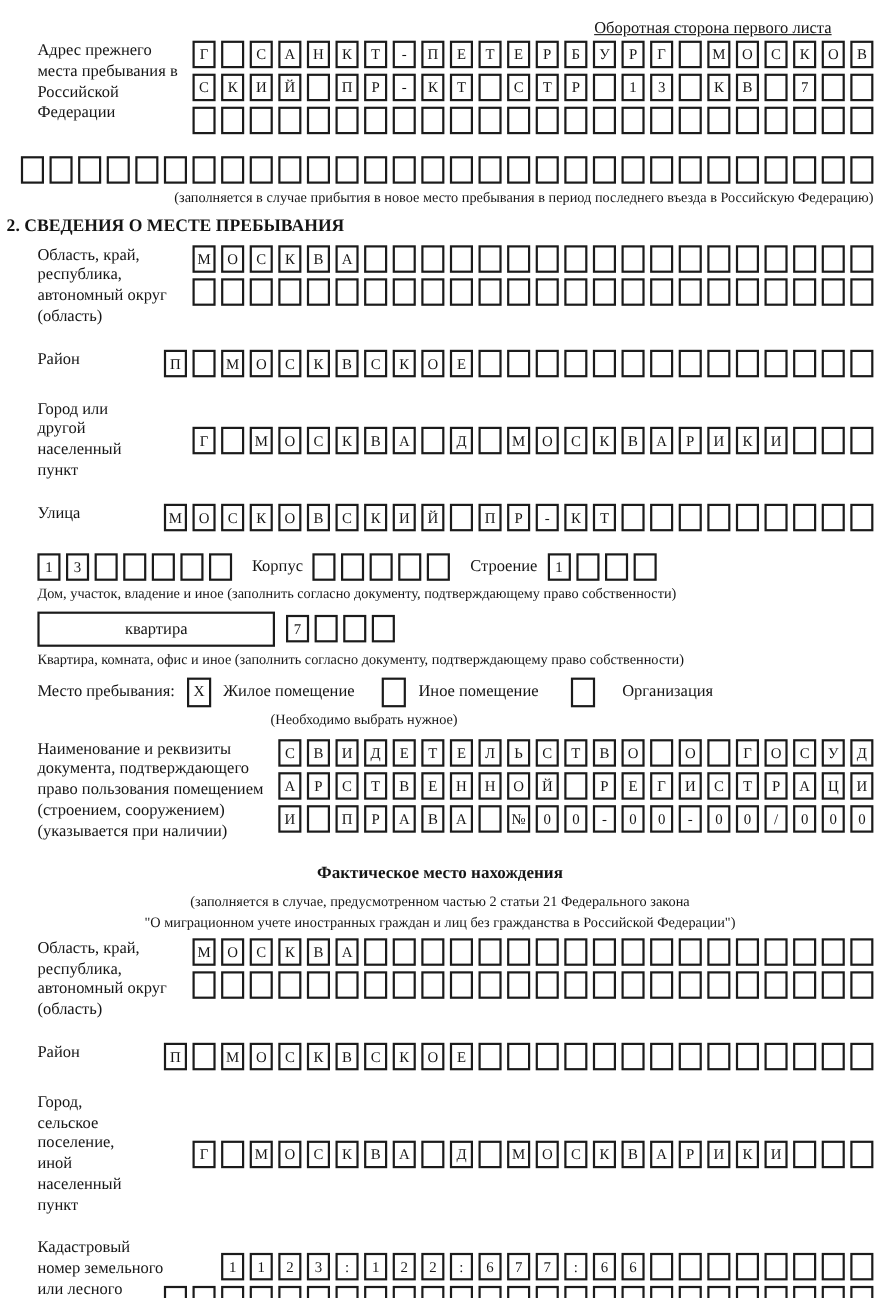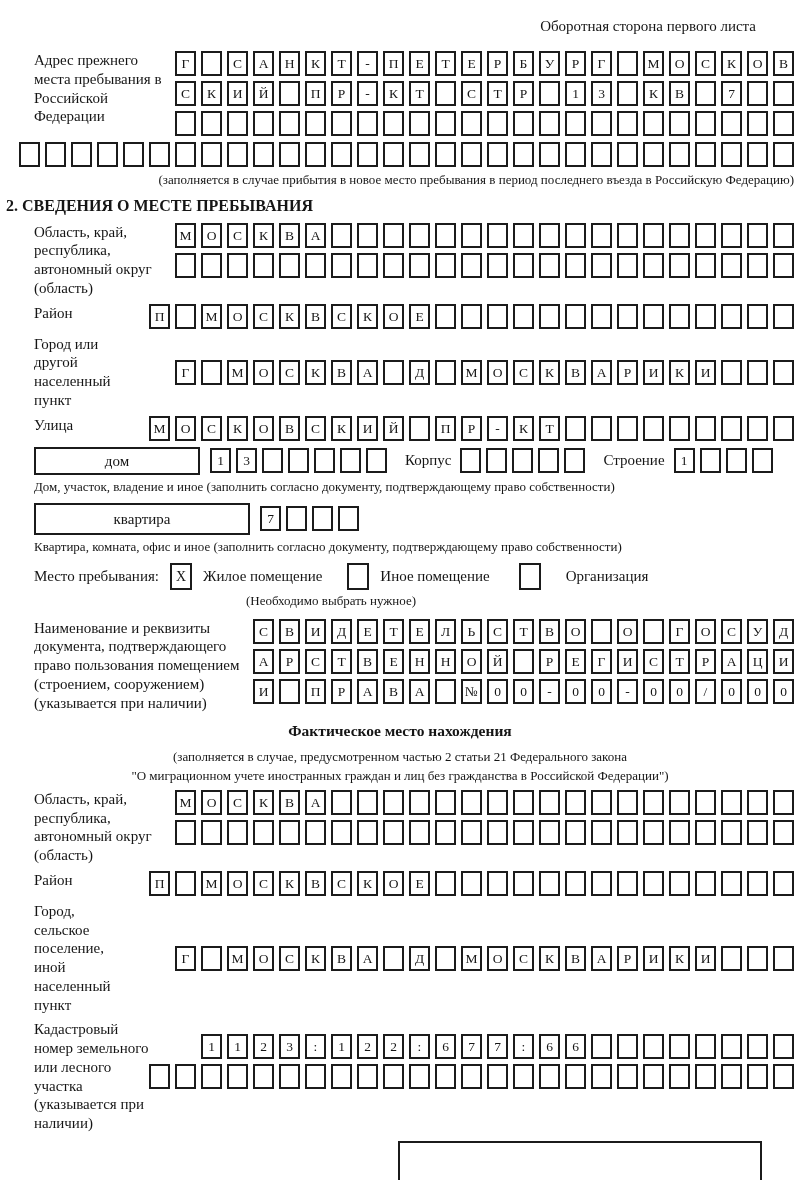--- a/index.html
+++ b/index.html
@@ -1,19 +1,19 @@
 <!DOCTYPE html>
 <html><head>
 <meta charset="utf-8">
 <style>
   html,body{margin:0;padding:0;background:#fff;}
   body{width:800px;height:1180px;font-family:"Liberation Serif",serif;color:#151515;overflow:hidden;}
   .page{box-sizing:border-box;width:800px;height:1180px;padding:2px 6px 0 6px;}
-  .header-note{text-align:right;padding:16px 38px 16px 0;font-size:15px;}
-  .group{display:flex;align-items:flex-start;margin-bottom:6px;}
+  .header-note{text-align:right;padding:16px 38px 2px 0;font-size:15px;text-decoration:underline;}
+  .group{display:flex;align-items:flex-start;margin-bottom:20px;}
   .group.center{align-items:center;gap:43px;}
   .glabel{font-size:15px;line-height:1.25;padding-left:28px;flex:1;}
   .rowscol{display:flex;flex-direction:column;gap:5px;align-items:flex-end;margin-left:auto;flex:none;}
   .cellrow{display:flex;gap:5px;}
   .cell{flex:none;box-sizing:border-box;width:21px;height:25px;border:2px solid #1b1b1b;
         font-size:13.5px;line-height:21px;text-align:center;background:#fff;}
   .fullrow{margin:0 0 4px 13px;}
   .note{font-size:13px;text-align:right;margin:2px 0 8px 0;line-height:1.35;}
   .note-left{font-size:13px;padding-left:28px;margin:1px 0 8px 0;}
   .sec-title{font-weight:bold;font-size:16px;text-align:left;margin:4px 0 8px 0;}
@@ -309,21 +309,20 @@
           <span class="cell"></span>
           <span class="cell"></span>
           <span class="cell"></span>
           <span class="cell"></span>
           <span class="cell"></span>
         </div>
       </div>
   </div>
 
   <div class="houserow">
-    <div class="labelbox house-box">дом</div>
     <div class="cellrow">
         <span class="cell">1</span>
         <span class="cell">3</span>
         <span class="cell"></span>
         <span class="cell"></span>
         <span class="cell"></span>
         <span class="cell"></span>
         <span class="cell"></span>
       </div>
     <div class="inline-label">Корпус</div>

